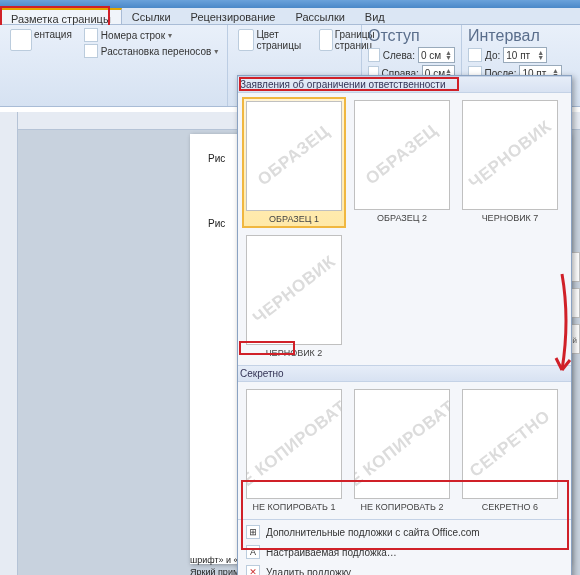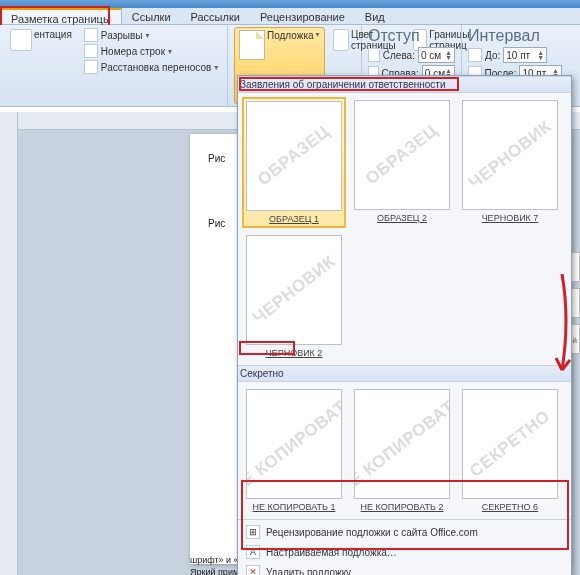--- a/index.html
+++ b/index.html
@@ -35,21 +35,21 @@
 .page { position: absolute; left: 190px; top: 22px; width: 380px; height: 430px; background: #fff; box-shadow: 1px 1px 4px rgba(0,0,0,.3); padding: 18px; font-size: 10px; color: #222; }
 .page p { margin-bottom: 8px; text-align: justify; line-height: 1.35; }
 
 .gallery { position: absolute; left: 237px; top: 75px; width: 335px; background: #f4f6fa; border: 1px solid #8aa2c2; box-shadow: 2px 2px 6px rgba(0,0,0,.35); z-index: 50; }
 .gal-sect { background: linear-gradient(#e6edf8,#d8e2f2); font-size: 10px; padding: 2px 2px; color: #335; border-top: 1px solid #c4d2e6; border-bottom: 1px solid #c4d2e6; }
 .gal-grid { display: flex; flex-wrap: wrap; padding: 4px; gap: 4px; }
 .gal-item { width: 104px; display: flex; flex-direction: column; align-items: center; border: 1px solid transparent; padding: 2px; }
 .gal-item.sel { border: 2px solid #f0b740; background: linear-gradient(#fff4d6,#ffe9a8); }
 .thumb { width: 96px; height: 110px; background: #fff; border: 1px solid #c0c0c0; display: flex; align-items: center; justify-content: center; overflow: hidden; }
 .wm { transform: rotate(-38deg); font-size: 17px; font-weight: bold; color: #dcdcdc; letter-spacing: .5px; white-space: nowrap; }
-.gal-lab { font-size: 9px; color: #444; margin-top: 3px; text-align: center; text-decoration: underline; }
+.gal-lab { font-size: 9px; color: #444; margin-top: 3px; text-align: center; }
 .gal-menu { border-top: 1px solid #c4d2e6; padding: 2px 0; }
 .gal-mi { display: flex; align-items: center; gap: 6px; padding: 3px 8px; font-size: 10px; color: #333; }
 .gal-mi .mic { width: 14px; height: 14px; background: #fff; border: 1px solid #bcd; font-size: 9px; display: flex; align-items: center; justify-content: center; }
 
 .hl-sect1 { position: absolute; left: 239px; top: 77px; width: 220px; height: 14px; border: 2px solid #d02028; z-index: 60; pointer-events: none; }
 .hl-sect2 { position: absolute; left: 239px; top: 341px; width: 56px; height: 14px; border: 2px solid #d02028; z-index: 60; pointer-events: none; }
 .hl-menu { position: absolute; left: 241px; top: 480px; width: 328px; height: 70px; border: 2px solid #d02028; z-index: 60; pointer-events: none; }
 .red-arrow { position: absolute; left: 548px; top: 270px; z-index: 60; pointer-events: none; }
 
 .side-frags { position: absolute; right: 0; top: 140px; width: 32px; }
@@ -58,60 +58,50 @@
 .bodytext { position: absolute; left: 190px; top: 555px; right: 5px; font-size: 9px; color: #222; line-height: 1.3; }
 </style>
 </head>
 <body>
 
 <div class="titlebar"></div>
 
 <div class="tabs">
   <div class="tab active">Разметка страницы</div>
   <div class="tab">Ссылки</div>
+  <div class="tab">Рецензирование</div>
   <div class="tab">Рассылки</div>
-  <div class="tab">Рецензирование</div>
   <div class="tab">Вид</div>
 </div>
 <div class="tab-hl"></div>
 
 <div class="ribbon">
   <div class="grp" style="width:228px">
     <div class="grp-body">
       <div class="bigbtn">
           <div class="ic"></div>
           <span>ентация</span>
         </div>
       <div class="col" style="margin-left:4px">
         <div class="smallrow">
             <span class="ic2"></span>
-            <span>Разрывы</span>
-            <span class="drop">▾</span>
-          </div>
-        <div class="smallrow">
-            <span class="ic2"></span>
             <span>Номера строк</span>
             <span class="drop">▾</span>
           </div>
         <div class="smallrow">
             <span class="ic2"></span>
             <span>Расстановка переносов</span>
             <span class="drop">▾</span>
           </div>
       </div>
     </div>
   </div>
 
   <div class="grp" style="width:134px">
     <div class="grp-body">
-      <div class="bigbtn active">
-          <div class="page-icon"></div>
-          <span>Подложка</span>
-          <span class="drop">▾</span>
-        </div>
       <div class="bigbtn">
           <div class="ic"></div>
           <span>Цвет страницы</span>
         </div>
       <div class="bigbtn">
           <div class="ic"></div>
           <span>Границы страниц</span>
         </div>
     </div>
   </div>
@@ -227,21 +217,21 @@
       <div class="gal-item">
         <div class="thumb">
           <div class="wm">СЕКРЕТНО</div>
         </div>
         <div class="gal-lab">СЕКРЕТНО 6</div>
       </div>
     </div>
   <div class="gal-menu">
     <div class="gal-mi">
         <span class="mic">⊞</span>
-        <span>Рецензирование подложки с сайта Office.com</span>
+        <span>Дополнительные подложки с сайта Office.com</span>
       </div>
     <div class="gal-mi">
         <span class="mic">A</span>
         <span>Настраиваемая подложка…</span>
       </div>
     <div class="gal-mi">
         <span class="mic" style="color:#c33">✕</span>
         <span>Удалить подложку</span>
       </div>
 

